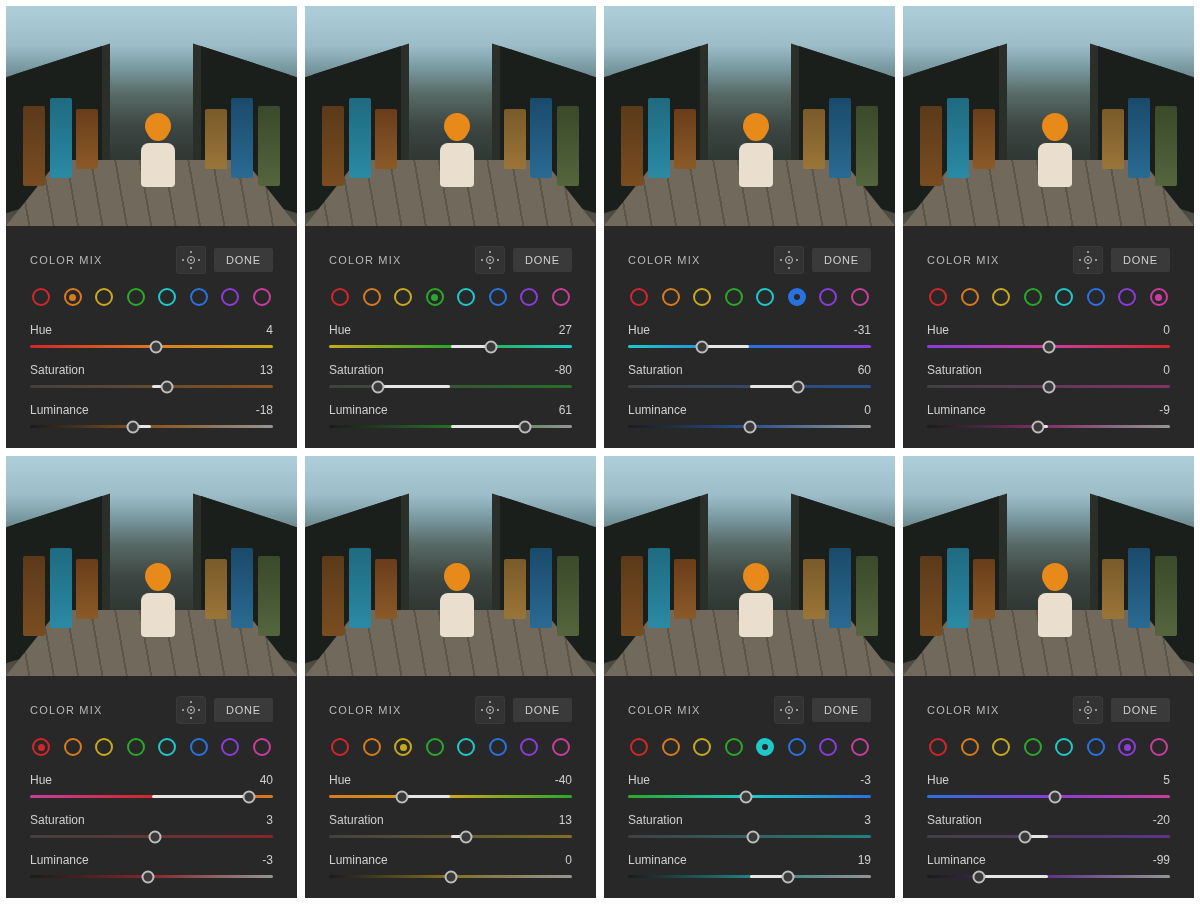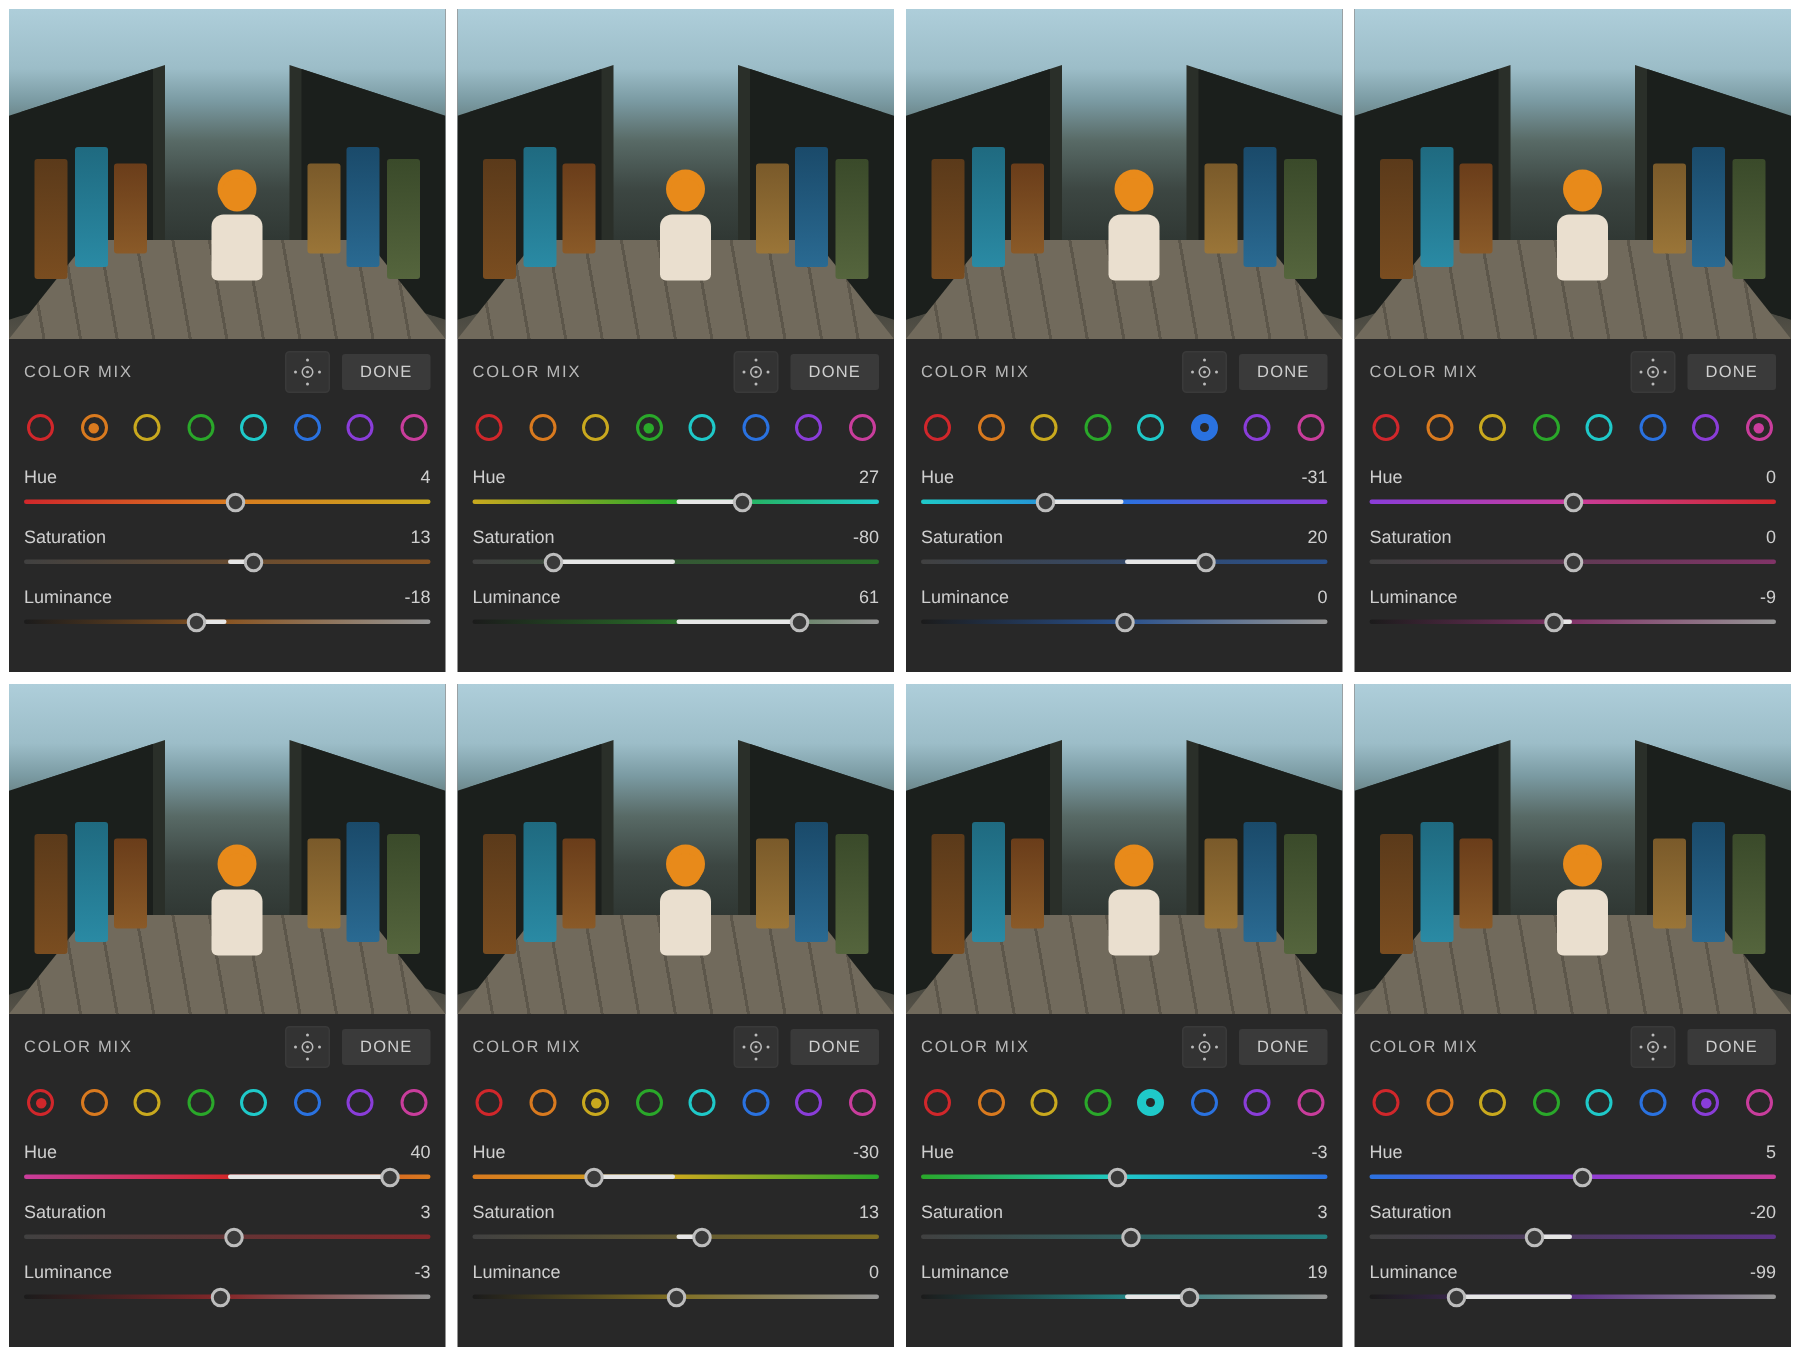--- a/index.html
+++ b/index.html
@@ -41,21 +41,21 @@
   .s3{ left:24%; bottom:26%; height:60px; background:linear-gradient(#6a3d1a,#8a5a28);}
   .s4{ right:6%; bottom:18%; background:linear-gradient(#3a4a2a,#55653d);}
   .s5{ right:15%; bottom:22%; background:linear-gradient(#1a4a6a,#2a6a92);}
   .s6{ right:24%; bottom:26%; height:60px; background:linear-gradient(#7a5a2a,#9a7538);}
   .person {
     position:absolute; left:46%; bottom:16%; width:36px; height:72px;
   }
   .head { width:22px; height:22px; border-radius:50%; background:#e88a1a; margin:0 auto; box-shadow:0 -4px 0 2px #e88a1a; }
   .body { width:34px; height:44px; margin:2px auto 0; border-radius:8px 8px 4px 4px; background:#eadfcf; }
 
-  .controls { flex: 1 1 auto; padding: 6px 10px 8px; display:flex; flex-direction:column; }
+  .controls { flex: 1 1 auto; padding: 6px 24px 8px; display:flex; flex-direction:column;justify-content:flex-end; }
   .hdr { display:flex; align-items:center; justify-content:space-between; margin:2px 0 8px; }
   .title { font-size:11px; letter-spacing:1.2px; color:#b8b8b8; }
   .hdr-right { display:flex; align-items:center; gap:8px; }
   .target-btn {
     width:30px; height:28px; border:1px solid #3a3a3a; border-radius:3px; background:#333;
     display:flex; align-items:center; justify-content:center; cursor:pointer;
   }
   .target-ico { width:14px; height:14px; position:relative; }
   .target-ico::before{ content:""; position:absolute; inset:3px; border:1.5px solid #bbb; border-radius:50%; }
   .target-ico::after{ content:""; position:absolute; left:50%; top:50%; width:2px; height:2px; background:#bbb; border-radius:50%; transform:translate(-50%,-50%);
@@ -280,21 +280,21 @@
     <div class="slider">
       <div class="track" style="background:linear-gradient(90deg, #1fc9c9 0%, #2a72e0 50%, #8a3dd9 100%);"></div>
       <div class="fill" style="left:30.5%; width:19.5%;"></div>
       <div class="knob" style="left:30.5%"></div>
     </div>
   </div>
 
   <div class="row">
     <div class="lab">
       <span>Saturation</span>
-      <span>20</span>
+      <span>60</span>
     </div>
     <div class="slider">
       <div class="track" style="background:linear-gradient(90deg, #555 0%, #2a72e0 100%); opacity:.55;"></div>
       <div class="fill" style="left:50%; width:20%;"></div>
       <div class="knob" style="left:70%"></div>
     </div>
   </div>
 
   <div class="row">
     <div class="lab">
@@ -490,21 +490,21 @@
           <span class="sw" style="color:#2aa82a; border-color:#2aa82a;"></span>
           <span class="sw" style="color:#1fc9c9; border-color:#1fc9c9;"></span>
           <span class="sw" style="color:#2a72e0; border-color:#2a72e0;"></span>
           <span class="sw" style="color:#8a3dd9; border-color:#8a3dd9;"></span>
           <span class="sw" style="color:#c93d9c; border-color:#c93d9c;"></span>
         </div>
 
   <div class="row">
     <div class="lab">
       <span>Hue</span>
-      <span>-30</span>
+      <span>-40</span>
     </div>
     <div class="slider">
       <div class="track" style="background:linear-gradient(90deg, #d97a1f 0%, #c9a91e 50%, #2aa82a 100%);"></div>
       <div class="fill" style="left:30%; width:20%;"></div>
       <div class="knob" style="left:30%"></div>
     </div>
   </div>
 
   <div class="row">
     <div class="lab">

